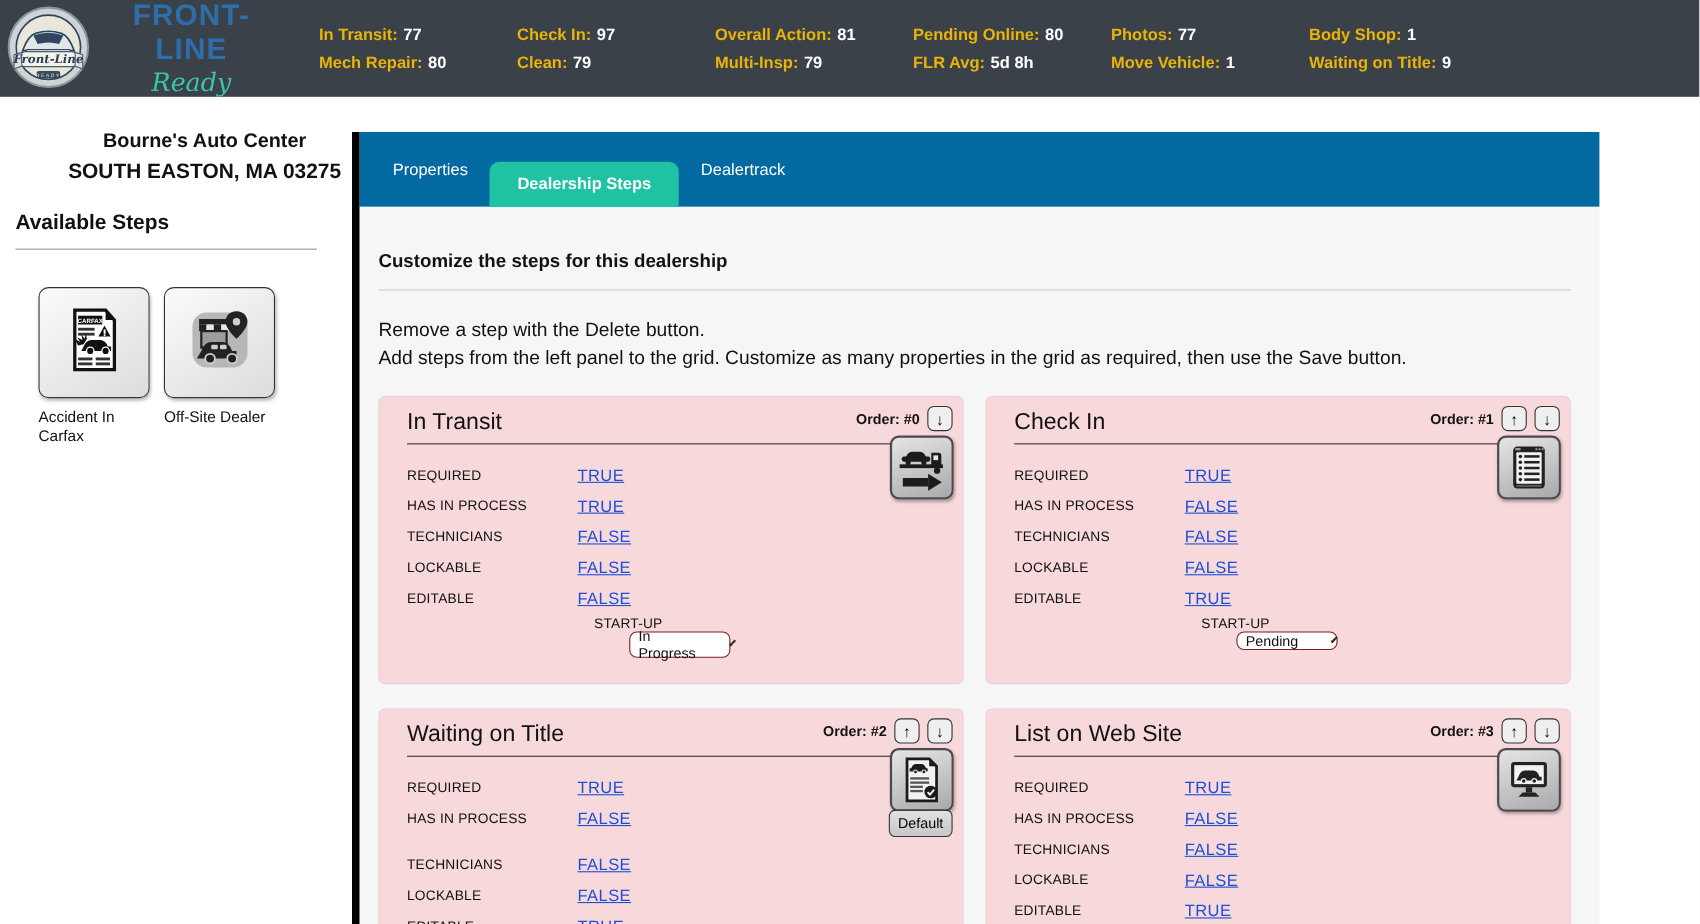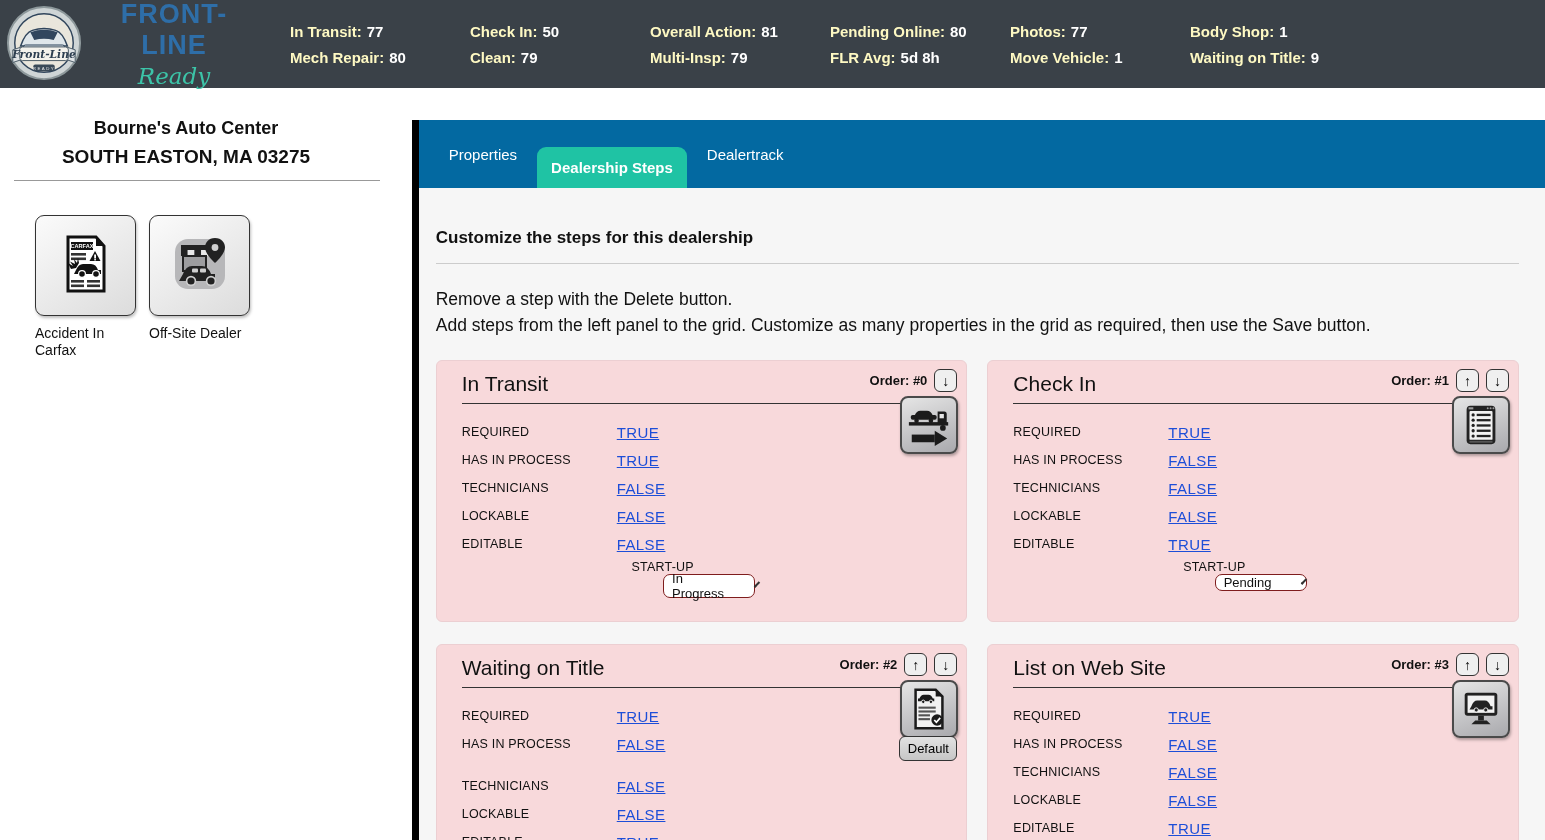--- a/index.html
+++ b/index.html
@@ -8,45 +8,45 @@
 
   
   .top-header { height:88px; background:#3a4148; display:flex; align-items:center; }
   .logo-wrap { width:80px; height:84px; margin-left:4px; display:flex; align-items:center; justify-content:center; }
   .brand { margin-left:10px; width:160px; text-align:center; }
   .brand-title { font-size:27px; font-weight:bold; color:#2e6ea8; letter-spacing:1px; }
   .brand-sub { font-size:23px; font-style:italic; color:#3cc4a8; font-family:"DejaVu Serif", serif; margin-top:2px; }
   .stats { display:flex; margin-left:36px; }
   .stat-col { width:180px; display:flex; flex-direction:column; gap:9px; }
   .stat-item { font-size:15px; font-weight:bold; white-space:nowrap; }
-  .stat-label { color:#fef9c3; }
+  .stat-label { color:#eab308; }
   .stat-value { color:#fff; margin-left:5px; }
 
   
   .layout { display:flex; align-items:flex-start; }
 
   
-  .sidebar { width:412px; padding-top:30px; }
+  .sidebar { width:320px; padding-top:30px; }
   .dealer-name { text-align:center; font-size:18px; font-weight:bold; width:372px; }
   .dealer-address { text-align:center; font-size:19px; font-weight:bold; width:372px; margin-top:7px; }
   .avail-title { font-size:19px; font-weight:bold; margin:24px 0 0 14px; }
   .avail-rule { border:none; border-top:1px solid #999; margin:12px 32px 0 14px; }
   .steps-row { display:flex; gap:12px; margin:34px 0 0 35px; }
   .step-tile-wrap { width:102px; }
   .step-tile { width:101px; height:101px; border:1px solid #333; border-radius:9px;
     background:linear-gradient(145deg,#fbfbfb,#dcdcdc); box-shadow:1px 2px 3px rgba(0,0,0,.25);
     display:flex; align-items:center; justify-content:center; cursor:pointer; }
   .step-label { font-size:14px; margin-top:9px; line-height:17px; }
 
   
   .panel { width:1134px; margin-top:32px; border-left:7px solid #000; }
   .tabbar { height:68px; background:#0369a1; display:flex; align-items:center; padding-left:18px; }
   .tab { color:#fff; font-size:15px; padding:0 12px; cursor:pointer; }
   .tab.active { align-self:flex-end; height:41px; display:flex; align-items:center;
-    background:#1fc3a4; border-radius:9px 9px 0 0; font-weight:bold; padding:0 14px; margin:0 8px; }
+    background:#1fc3a4; border-radius:9px 9px 0 0; font-weight:bold; padding:0 25px; margin:0 8px; }
   .content { background:#f6f6f6; height:668px; overflow:hidden; padding:40px 26px 0 17px; }
   .content-heading { font-size:17px; font-weight:bold; }
   .content-rule { border:none; border-top:1px solid #ccc; margin-top:15px; }
   .instructions { margin-top:22px; font-size:17.5px; line-height:26px; }
 
   
   .cards-grid { display:grid; grid-template-columns:1fr 1fr; column-gap:20px; row-gap:22px; margin-top:22px; }
   .step-card { position:relative; background:#f8d9db; border:1px solid #eccfd2; border-radius:6px;
     padding:10px 10px 20px 25px; min-height:262px; }
   .card-title { font-size:21px; font-weight:normal; line-height:26px; }
@@ -94,21 +94,21 @@
   <div class="brand">
     <div class="brand-title">FRONT-LINE</div>
     <div class="brand-sub">Ready</div>
   </div>
   <div class="stats">
       <div class="stat-col">
         <div class="stat-item"><span class="stat-label">In Transit:</span><span class="stat-value">77</span></div>
         <div class="stat-item"><span class="stat-label">Mech Repair:</span><span class="stat-value">80</span></div>
       </div>
       <div class="stat-col">
-        <div class="stat-item"><span class="stat-label">Check In:</span><span class="stat-value">50</span></div>
+        <div class="stat-item"><span class="stat-label">Check In:</span><span class="stat-value">97</span></div>
         <div class="stat-item"><span class="stat-label">Clean:</span><span class="stat-value">79</span></div>
       </div>
       <div class="stat-col">
         <div class="stat-item"><span class="stat-label">Overall Action:</span><span class="stat-value">81</span></div>
         <div class="stat-item"><span class="stat-label">Multi-Insp:</span><span class="stat-value">79</span></div>
       </div>
       <div class="stat-col">
         <div class="stat-item"><span class="stat-label">Pending Online:</span><span class="stat-value">80</span></div>
         <div class="stat-item"><span class="stat-label">FLR Avg:</span><span class="stat-value">5d 8h</span></div>
       </div>
@@ -120,20 +120,21 @@
         <div class="stat-item"><span class="stat-label">Body Shop:</span><span class="stat-value">1</span></div>
         <div class="stat-item"><span class="stat-label">Waiting on Title:</span><span class="stat-value">9</span></div>
       </div>
     </div>
 </header>
 
 <div class="layout">
   <aside class="sidebar">
     <div class="dealer-name">Bourne's Auto Center</div>
     <div class="dealer-address">SOUTH EASTON, MA 03275</div>
+    <h2 class="avail-title">Available Steps</h2>
     <hr class="avail-rule">
     <div class="steps-row">
         <div class="step-tile-wrap">
           <div class="step-tile">
             <span><svg viewBox="0 0 64 64" width="64" height="64">
     <path d="M14 5 h28 l8 9 v45 h-36 z" fill="#fff" stroke="#111" stroke-width="3"></path>
     <path d="M42 5 l8 9 h-8 z" fill="#111"></path>
     <rect x="17" y="10" width="22" height="8" fill="#111"></rect>
     <text x="28" y="16.4" text-anchor="middle" font-size="5.6" font-weight="bold" fill="#fff" font-family="'Liberation Sans',sans-serif">CARFAX</text>
     <path d="M41 19 l5.5 10 h-11 z" fill="#111"></path>

